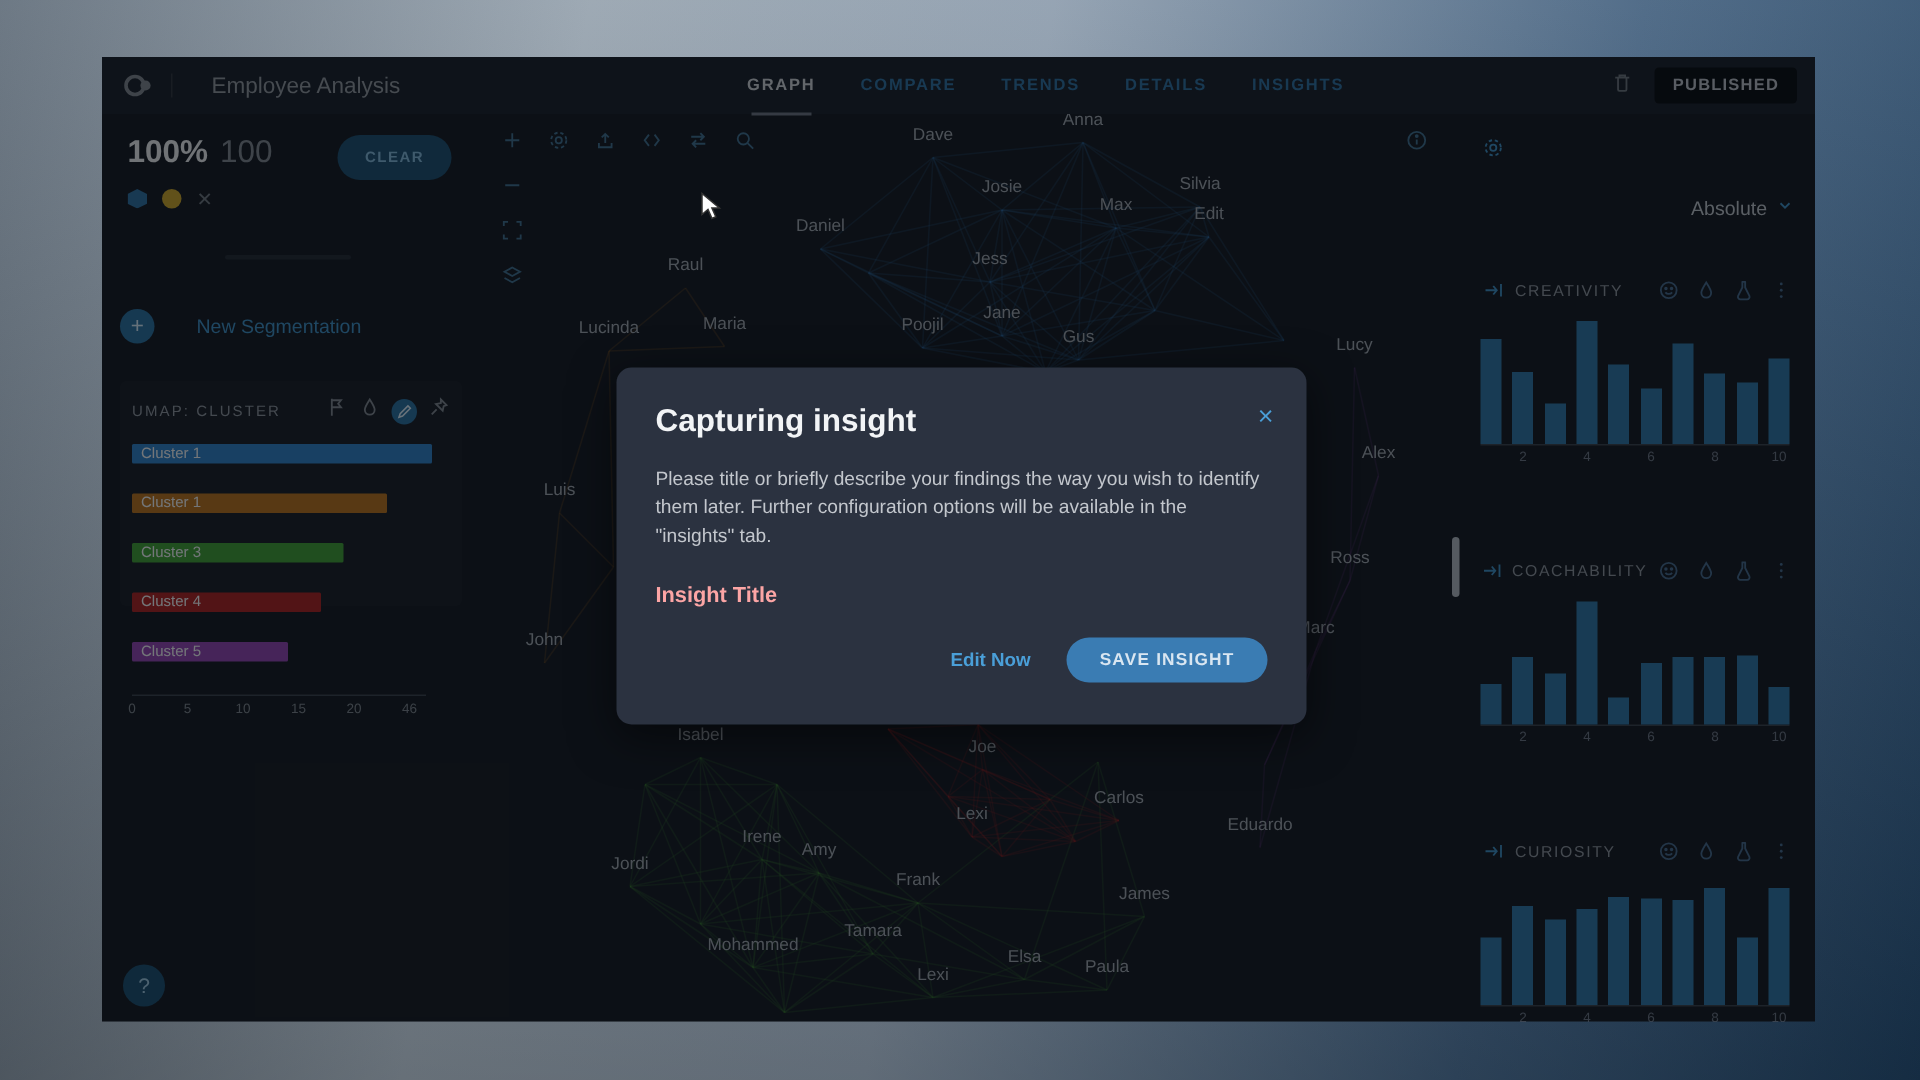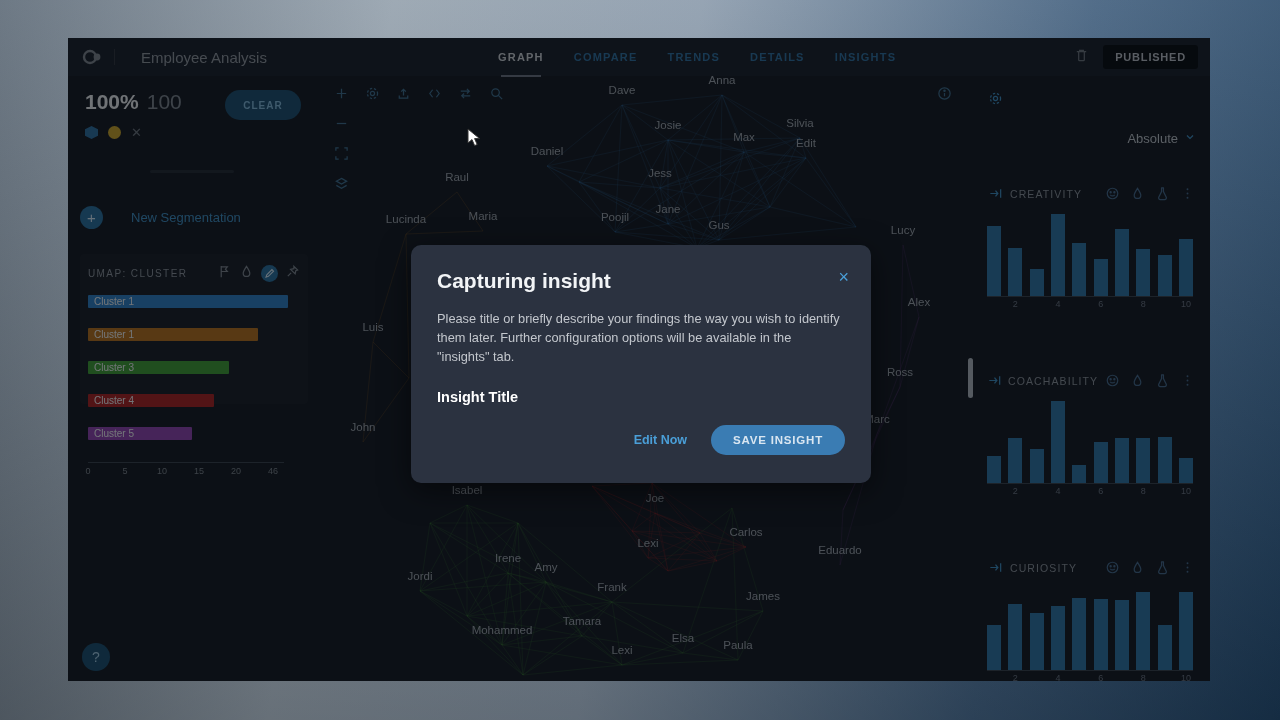--- a/index.html
+++ b/index.html
@@ -80,21 +80,21 @@
   .m-chart .vb { width:14px; background:#2e74a4; }
   .m-ticks { position:absolute; left:0; top:114px; width:206px; display:flex; justify-content:space-between; }
   .m-ticks span { width:14px; text-align:center; color:#6a7280; font-size:9px; }
 
   
   .dim { position:absolute; inset:0; background:rgba(4,7,11,0.52); z-index:4; }
   .modal { position:absolute; left:343px; top:207px; width:460px; height:238px; background:#2b3240; border-radius:10px; box-shadow:0 8px 30px rgba(0,0,0,0.5); z-index:10; padding:24px 26px; }
   .modal-title { color:#f2f4f6; font-size:21px; font-weight:bold; }
   .modal-close { position:absolute; right:22px; top:22px; color:#4a9fd8; font-size:18px; cursor:pointer; }
   .modal-desc { margin-top:16px; color:#c3c7cd; font-size:12.8px; line-height:1.5; }
-  .field-label { margin-top:22px; color:#ffffff; font-size:14.5px; font-weight:bold; }
+  .field-label { margin-top:22px; color:#fca5a5; font-size:14.5px; font-weight:bold; }
   .title-input { margin-top:10px; width:100%; height:31px; background:#252b37; border:none; border-radius:5px; color:#c3c7cd; font-size:13.5px; padding:0 12px; font-family:"Liberation Sans",sans-serif; }
   .title-input::placeholder { color:#565e6b; }
   .modal-footer { margin-top:20px; display:flex; align-items:center; justify-content:flex-end; gap:24px; }
   .edit-now { color:#4a9fd8; font-size:12.5px; font-weight:bold; cursor:pointer; }
   .save-btn { background:#3a7cb3; color:#d9e6f1; font-size:11.5px; font-weight:bold; letter-spacing:0.8px; padding:9px 22px; border-radius:17px; border:none; cursor:pointer; }
 
   .cursor { position:absolute; left:399px; top:90px; z-index:30; }
 </style>
 </head>
 <body>

